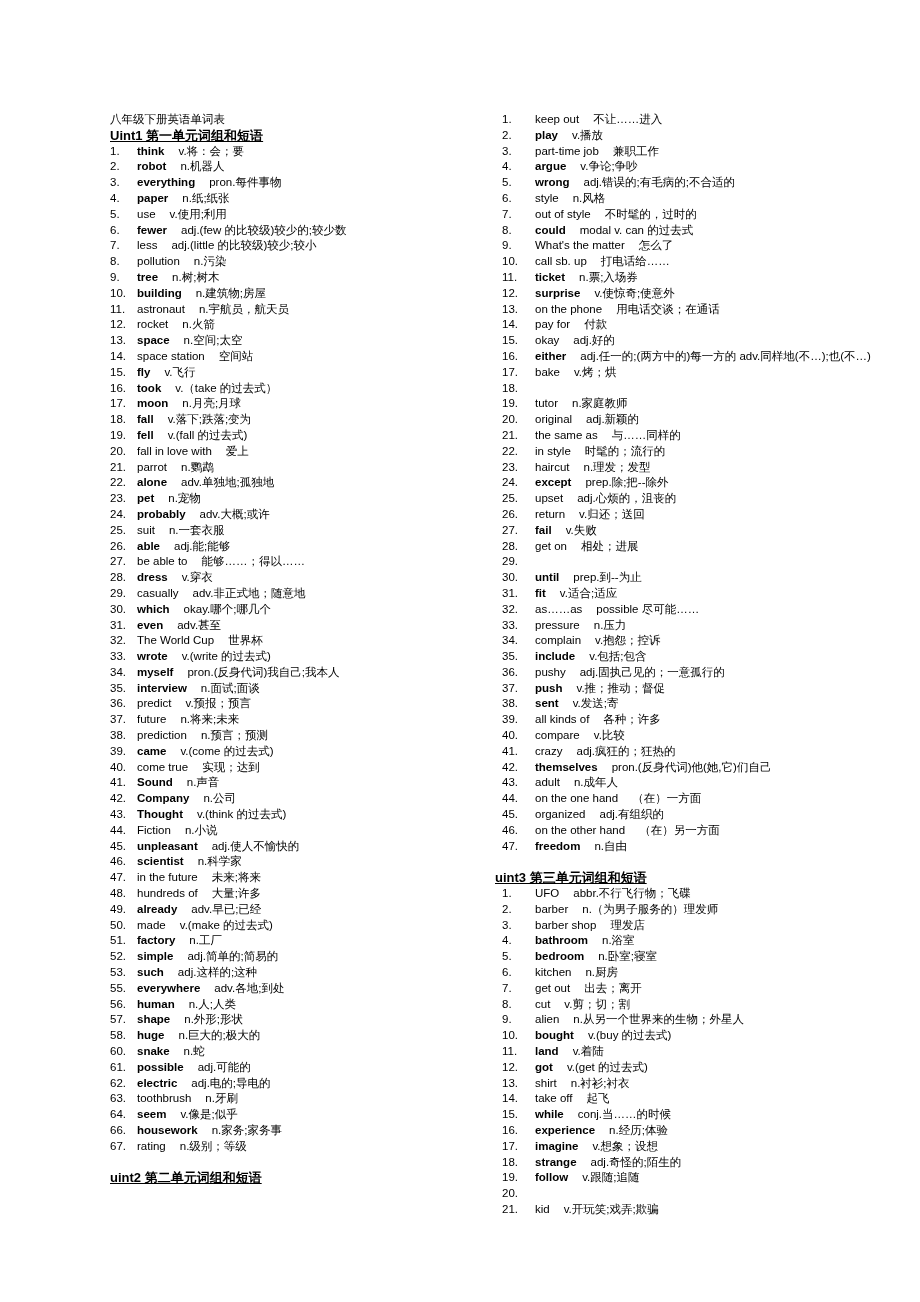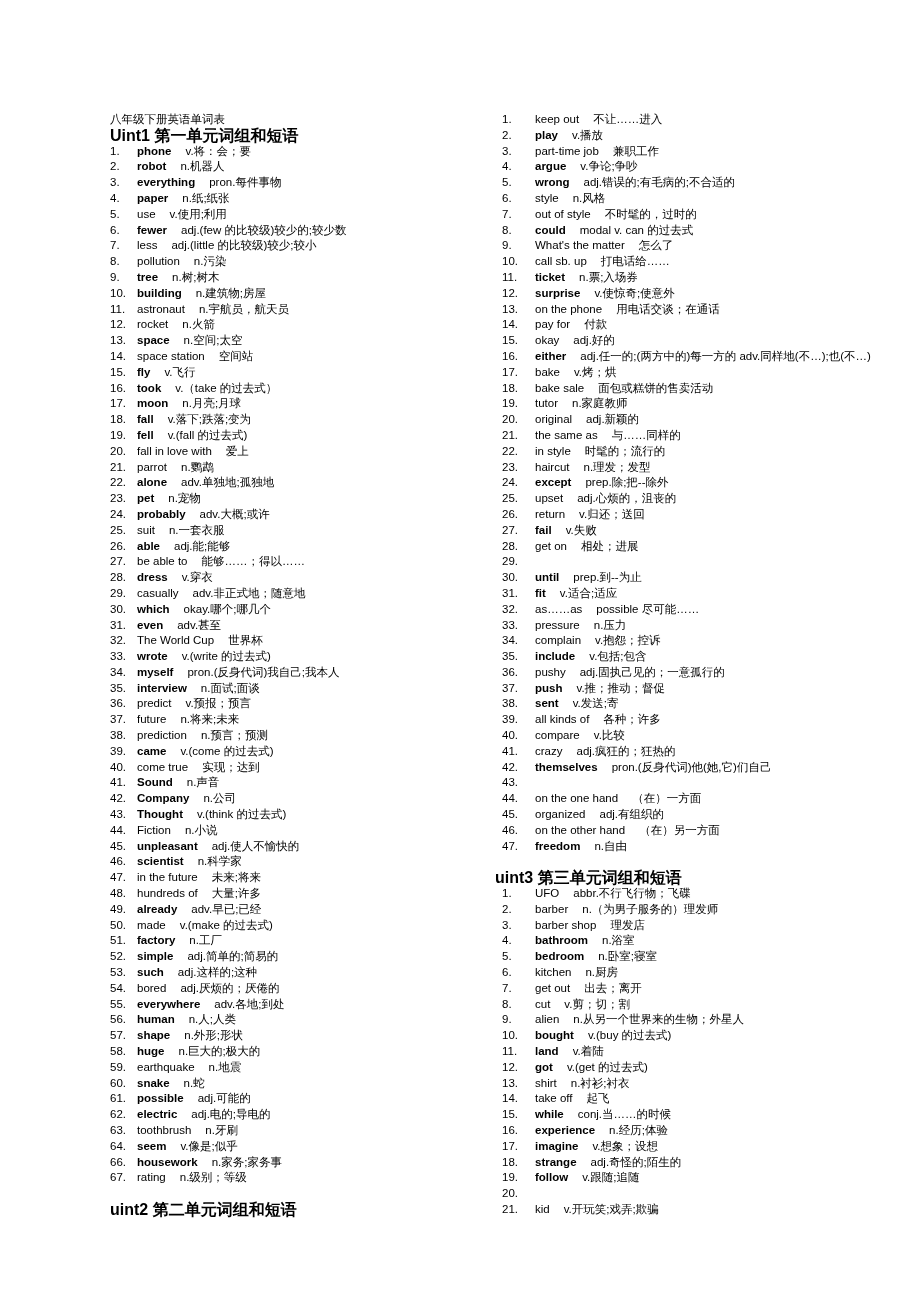--- a/index.html
+++ b/index.html
@@ -40,26 +40,27 @@
 
   .doc-title {
     font-size: 11.5px;
     line-height: 15.8px;
     font-weight: normal;
     margin: 0;
     padding: 0;
     white-space: nowrap;
   }
   .unit-head {
-    font-size: 16px;
+    font-size: 13px;
     line-height: 15.8px;
     font-weight: bold;
     margin: 0;
     padding: 0;
     white-space: nowrap;
+    text-decoration: underline;
   }
   .spacer {
     height: 15.8px;
   }
   ul.wordlist {
     list-style: none;
     margin: 0;
     padding: 0;
   }
   ul.wordlist li {
@@ -107,21 +108,21 @@
 <div class="page">
   <div class="columns">
 
     <div class="col col-left">
       <div class="doc-title">八年级下册英语单词表</div>
       <div id="left-sections">
           <div class="unit-head">Uint1 第一单元词组和短语</div>
           <ul class="wordlist">
             <li>
               <span class="num">1.</span>
-              <span class="entry"><span class="term b">phone</span><span class="gap-lg"></span><span class="def">v.将：会；要</span></span>
+              <span class="entry"><span class="term b">think</span><span class="gap-lg"></span><span class="def">v.将：会；要</span></span>
             </li>
             <li>
               <span class="num">2.</span>
               <span class="entry"><span class="term b">robot</span><span class="gap-lg"></span><span class="def">n.机器人</span></span>
             </li>
             <li>
               <span class="num">3.</span>
               <span class="entry"><span class="term b">everything</span><span class="gap-lg"></span><span class="def">pron.每件事物</span></span>
             </li>
             <li>
@@ -318,42 +319,34 @@
             </li>
             <li>
               <span class="num">52.</span>
               <span class="entry"><span class="term b">simple</span><span class="gap-lg"></span><span class="def">adj.简单的;简易的</span></span>
             </li>
             <li>
               <span class="num">53.</span>
               <span class="entry"><span class="term b">such</span><span class="gap-lg"></span><span class="def">adj.这样的;这种</span></span>
             </li>
             <li>
-              <span class="num">54.</span>
-              <span class="entry"><span class="term">bored</span><span class="gap-lg"></span><span class="def">adj.厌烦的；厌倦的</span></span>
-            </li>
-            <li>
               <span class="num">55.</span>
               <span class="entry"><span class="term b">everywhere</span><span class="gap-lg"></span><span class="def">adv.各地;到处</span></span>
             </li>
             <li>
               <span class="num">56.</span>
               <span class="entry"><span class="term b">human</span><span class="gap-lg"></span><span class="def">n.人;人类</span></span>
             </li>
             <li>
               <span class="num">57.</span>
               <span class="entry"><span class="term b">shape</span><span class="gap-lg"></span><span class="def">n.外形;形状</span></span>
             </li>
             <li>
               <span class="num">58.</span>
               <span class="entry"><span class="term b">huge</span><span class="gap-lg"></span><span class="def">n.巨大的;极大的</span></span>
-            </li>
-            <li>
-              <span class="num">59.</span>
-              <span class="entry"><span class="term">earthquake</span><span class="gap-lg"></span><span class="def">n.地震</span></span>
             </li>
             <li>
               <span class="num">60.</span>
               <span class="entry"><span class="term b">snake</span><span class="gap-lg"></span><span class="def">n.蛇</span></span>
             </li>
             <li>
               <span class="num">61.</span>
               <span class="entry"><span class="term b">possible</span><span class="gap-lg"></span><span class="def">adj.可能的</span></span>
             </li>
             <li>
@@ -449,21 +442,20 @@
             <li>
               <span class="num">16.</span>
               <span class="entry"><span class="term b">either</span><span class="gap-lg"></span><span class="def">adj.任一的;(两方中的)每一方的   adv.同样地(不…);也(不…)</span></span>
             </li>
             <li>
               <span class="num">17.</span>
               <span class="entry"><span class="term">bake</span><span class="gap-lg"></span><span class="def">v.烤；烘</span></span>
             </li>
             <li>
               <span class="num">18.</span>
-              <span class="entry"><span class="term">bake sale</span><span class="gap-lg"></span><span class="def">面包或糕饼的售卖活动</span></span>
             </li>
             <li>
               <span class="num">19.</span>
               <span class="entry"><span class="term">tutor</span><span class="gap-lg"></span><span class="def">n.家庭教师</span></span>
             </li>
             <li>
               <span class="num">20.</span>
               <span class="entry"><span class="term">original</span><span class="gap-lg"></span><span class="def">adj.新颖的</span></span>
             </li>
             <li>
@@ -548,20 +540,21 @@
             <li>
               <span class="num">41.</span>
               <span class="entry"><span class="term">crazy</span><span class="gap-lg"></span><span class="def">adj.疯狂的；狂热的</span></span>
             </li>
             <li>
               <span class="num">42.</span>
               <span class="entry"><span class="term b">themselves</span><span class="gap-lg"></span><span class="def">pron.(反身代词)他(她,它)们自己</span></span>
             </li>
             <li>
               <span class="num">43.</span>
+              <span class="entry"><span class="term">adult</span><span class="gap-lg"></span><span class="def">n.成年人</span></span>
             </li>
             <li>
               <span class="num">44.</span>
               <span class="entry"><span class="term">on the one hand</span><span class="gap-lg"></span><span class="def">（在）一方面</span></span>
             </li>
             <li>
               <span class="num">45.</span>
               <span class="entry"><span class="term">organized</span><span class="gap-lg"></span><span class="def">adj.有组织的</span></span>
             </li>
             <li>

